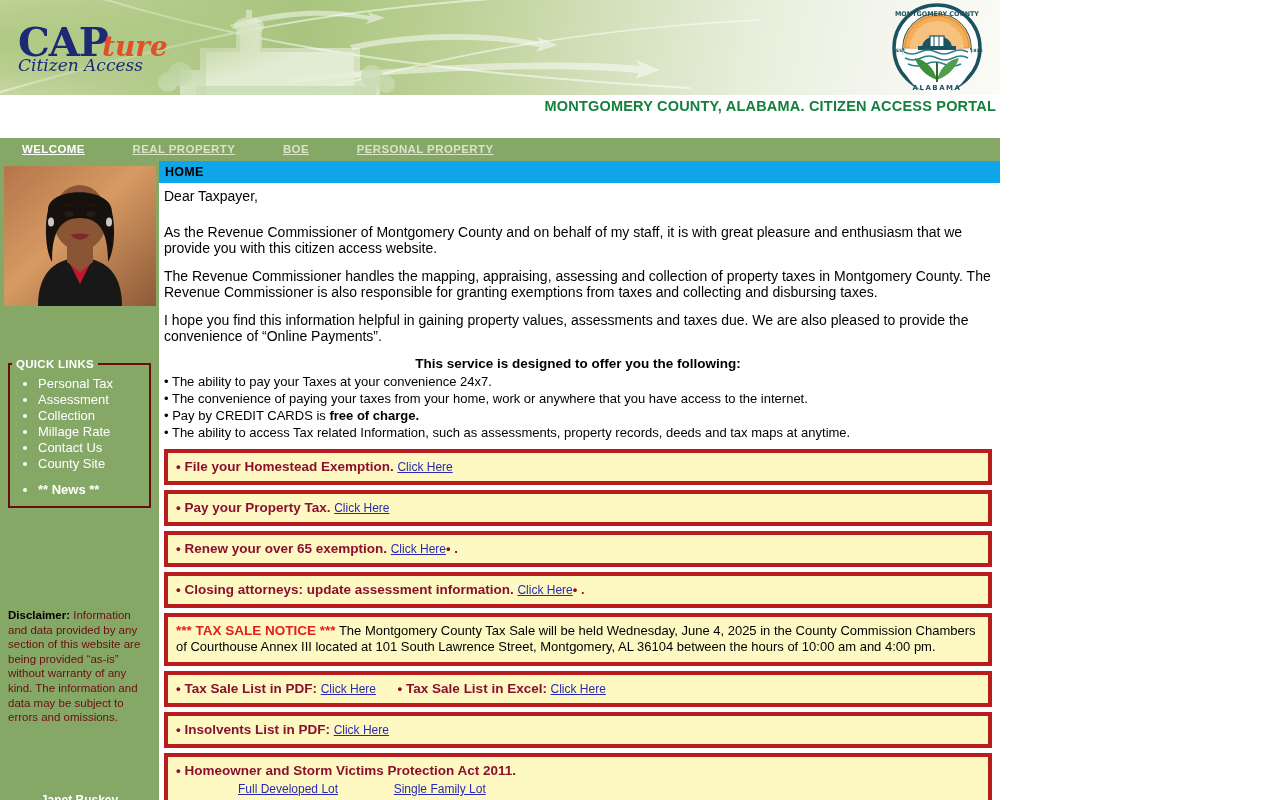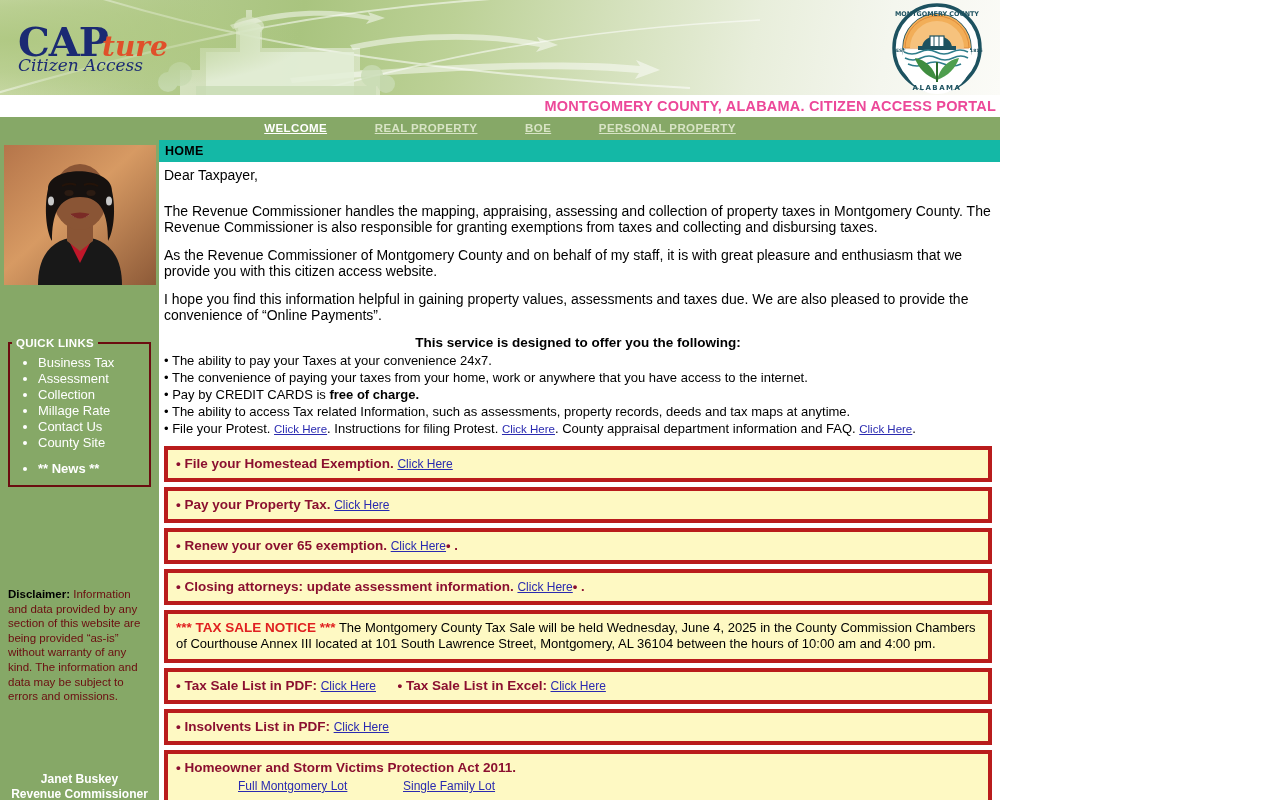--- a/index.html
+++ b/index.html
@@ -19,25 +19,25 @@
   .logo .cap{font-family:"DejaVu Serif","Liberation Serif",serif;font-weight:bold;
     font-size:40px;color:#1b2a73;letter-spacing:-1px;}
   .logo .ture{font-family:"DejaVu Serif","Liberation Serif",serif;font-style:italic;font-weight:bold;
     font-size:28px;color:#e0502a;margin-left:-6px;}
   .logo .sub{font-family:"DejaVu Serif","Liberation Serif",serif;font-style:italic;
     font-size:17px;color:#1b2a73;display:block;text-align:left;margin-top:-10px;padding-right:4px;}
   .seal{position:absolute;right:4px;top:2px;z-index:6;}
 
   
   .portal-title-row{height:22px;background:#fff;}
-  .portal-title{font-size:14.5px;font-weight:bold;color:#ec4899;text-align:right;
+  .portal-title{font-size:14.5px;font-weight:bold;color:#15803d;text-align:right;
     padding-right:4px;letter-spacing:.2px;line-height:22px;margin-left:44px;}
 
   
-  .nav{background:#86a867;height:20px;text-align:center;padding-top:3px;}
+  .nav{background:#86a867;height:20px;text-align:left;padding-top:3px;margin-top:21px;}
   .nav a{font-size:11.5px;font-weight:bold;text-decoration:underline;letter-spacing:.4px;
     margin:0 22px;color:#d8e4c6;}
   .nav a.active{color:#ffffff;}
 
   
   .wrap{display:flex;align-items:flex-start;}
   .sidebar{width:159px;background:#86a867;min-height:660px;flex:0 0 159px;padding-bottom:4px;}
   .photo{width:152px;height:140px;margin:5px auto 0;display:block;border:0;}
   .ql{margin:52px 8px 0 8px;border:2px solid #6b0d10;padding:4px 2px 8px 2px;}
   .ql legend{color:#fff;font-weight:bold;font-size:11.5px;padding:0 4px;letter-spacing:.3px;}
@@ -45,21 +45,21 @@
   .ql li{margin:1px 0;color:#fff;}
   .ql li a{color:#ffffff;text-decoration:none;font-size:13px;}
   .ql li.news a{font-weight:bold;}
   .ql .gap{list-style:none;height:9px;}
   .disclaimer{color:#6b0d10;font-size:11.5px;line-height:14.6px;margin:100px 8px 0 8px;}
   .disclaimer b{color:#000;}
   .signature{color:#fff;font-weight:bold;font-size:12px;text-align:center;line-height:15px;margin-top:68px;}
 
   
   .main{flex:1;min-width:0;padding:0;}
-  .home-bar{background:#14b8a6;color:#000;font-weight:bold;font-size:12.5px;
+  .home-bar{background:#0ea5e9;color:#000;font-weight:bold;font-size:12.5px;
     padding:4px 0 4px 6px;letter-spacing:.3px;}
   .main-inner{padding:5px 8px 0 5px;}
   p.txt{margin:0 0 12px 0;line-height:16px;font-size:14px;}
   p.txt.first{margin-bottom:20px;}
   .offer-head{font-weight:bold;font-size:13.5px;margin:0 0 2px 0;text-align:center;}
   ul.offers{list-style:none;margin:0 0 8px 0;padding:0;}
   ul.offers li{font-size:13px;line-height:17px;}
   ul.offers li:before{content:"• ";}
   ul.offers b{font-weight:bold;}
   a.lnk{color:#2a2ab0;text-decoration:underline;font-size:11.5px;}
@@ -182,21 +182,21 @@
         <path d="M80 40 q7 -3 14 1" stroke="#241309" stroke-width="2" fill="none"></path>
         <path d="M66 69 q10 8 20 0 q-10 5 -20 0 Z" fill="#ffffff"></path>
         <path d="M66 69 q10 -3 20 0 q-10 9 -20 0 Z" fill="#7a2b26"></path>
         <ellipse cx="47" cy="56" rx="3" ry="4.5" fill="#c9c9c9"></ellipse>
         <ellipse cx="105" cy="56" rx="3" ry="4.5" fill="#c9c9c9"></ellipse>
       </svg>
 
       <fieldset class="ql">
         <legend>QUICK LINKS</legend>
         <ul>
-          <li><a href="#">Business Tax</a></li>
+          <li><a href="#">Personal Tax</a></li>
           <li><a href="#">Assessment</a></li>
           <li><a href="#">Collection</a></li>
           <li><a href="#">Millage Rate</a></li>
           <li><a href="#">Contact Us</a></li>
           <li><a href="#">County Site</a></li>
           <li class="gap"></li>
           <li class="news"><a href="#">** News **</a></li>
         </ul>
       </fieldset>
 
@@ -209,31 +209,30 @@
         <div>Revenue Commissioner</div>
 
       </div>
     </div>
 
     <div class="main">
       <div class="home-bar">HOME</div>
 
       <div class="main-inner">
         <p class="txt first">Dear Taxpayer,</p>
+        <p class="txt">As the Revenue Commissioner of Montgomery County and on behalf of my staff, it is with great pleasure and enthusiasm that we provide you with this citizen access website.</p>
         <p class="txt">The Revenue Commissioner handles the mapping, appraising, assessing and collection of property taxes in Montgomery County. The Revenue Commissioner is also responsible for granting exemptions from taxes and collecting and disbursing taxes.</p>
-        <p class="txt">As the Revenue Commissioner of Montgomery County and on behalf of my staff, it is with great pleasure and enthusiasm that we provide you with this citizen access website.</p>
         <p class="txt">I hope you find this information helpful in gaining property values, assessments and taxes due. We are also pleased to provide the convenience of “Online Payments”.</p>
 
         <div class="offer-head">This service is designed to offer you the following:</div>
         <ul class="offers">
           <li><span>The ability to pay your Taxes at your convenience 24x7.</span></li>
           <li><span>The convenience of paying your taxes from your home, work or anywhere that you have access to the internet.</span></li>
           <li><span>Pay by CREDIT CARDS is </span><b>free of charge.</b></li>
           <li><span>The ability to access Tax related Information, such as assessments, property records, deeds and tax maps at anytime.</span></li>
-          <li><span>File your Protest. </span><a href="#" class="lnk">Click Here</a><span>. Instructions for filing Protest. </span><a href="#" class="lnk">Click Here</a><span>. County appraisal department information and FAQ. </span><a href="#" class="lnk">Click Here</a><span>.</span></li>
         </ul>
 
         <div class="box">
           <span class="bl">File your Homestead Exemption.</span>
           <a href="#" class="lnk big">Click Here</a>
         </div>
 
 
         <div class="box">
           <span class="bl">Pay your Property Tax.</span>
@@ -262,21 +261,21 @@
         </div>
 
         <div class="box">
           <span class="bl">Insolvents List in PDF:</span>
           <a href="#" class="lnk big">Click Here</a>
         </div>
 
         <div class="box">
           <span class="bl">Homeowner and Storm Victims Protection Act 2011.</span>
           <div class="hw-links">
-            <a href="#" class="lnk big">Full Montgomery Lot</a>
+            <a href="#" class="lnk big">Full Developed Lot</a>
             <a href="#" class="lnk big">Single Family Lot</a>
           </div>
         </div>
 
         <fieldset class="docs">
           <legend>Documents</legend>
         </fieldset>
       </div>
     </div>
   </div>

